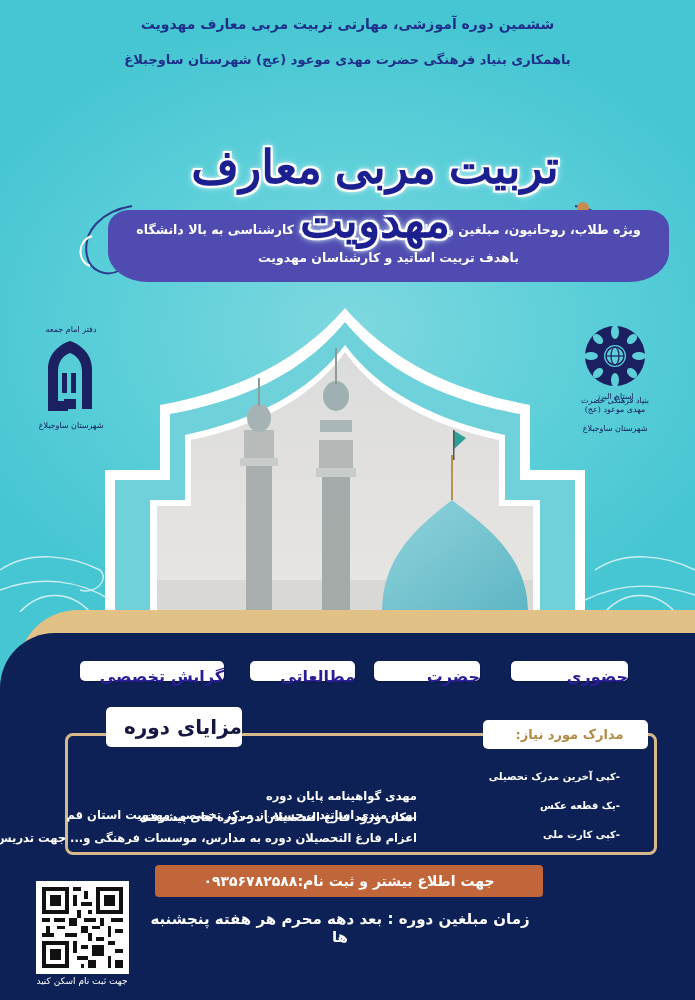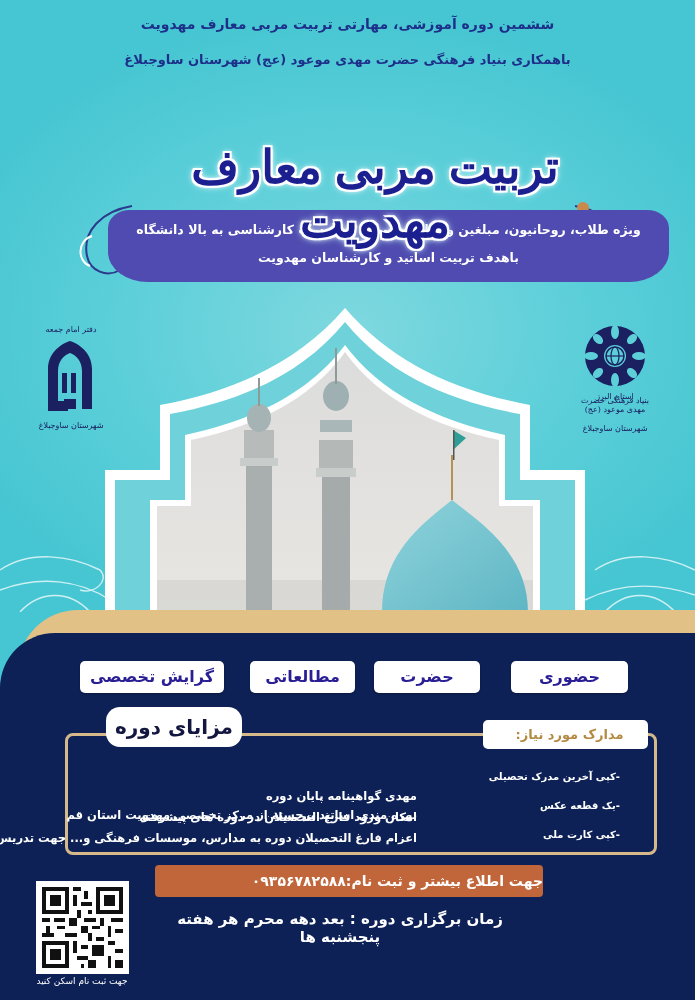--- a/index.html
+++ b/index.html
@@ -56,52 +56,52 @@
     position: absolute; left: 18px; top: 610px; width: 700px; height: 60px;
     background: #e2c187; border-radius: 60px 0 0 0;
   }
   .bottom {
     position: absolute; left: 0; top: 633px; width: 695px; height: 367px;
     background: #0d2156; border-radius: 55px 0 0 0;
   }
 
   
   .pill {
-    position: absolute; top: 661px; height: 32px; background: #fff; border-radius: 5px;
-    color: #2a1e94; font-weight: bold; font-size: 16px; text-align: center; line-height: 32px;
+    position: absolute; top: 661px; height: 20px; background: #fff; border-radius: 5px;
+    color: #2a1e94; font-weight: bold; font-size: 16px; line-height: 32px;
     box-shadow: 0 1px 2px rgba(0,0,0,.3);
   }
 
   
   .features-frame {
     position: absolute; left: 65px; top: 733px; width: 592px; height: 122px;
     border: 3px solid #d6b98a; border-radius: 8px;
   }
   .features-title {
     position: absolute; left: 106px; top: 707px; width: 136px; height: 40px;
-    background: #fff; border-radius: 14px; color: #13163f; font-weight: bold; font-size: 20px;
-    text-align: center; line-height: 40px;
+    background: #fff; border-radius: 5px; color: #13163f; font-weight: bold; font-size: 20px;
+    line-height: 40px;
   }
   .docs-title {
     position: absolute; left: 483px; top: 720px; width: 165px; height: 29px;
     background: #fff; border-radius: 5px; color: #b38b44; font-weight: bold; font-size: 13px;
     text-align: center; line-height: 29px; padding-left: 8px;
   }
   .feature-item {
     position: absolute; right: 278px; color: #fff; font-weight: bold; font-size: 11.5px; white-space: nowrap;
   }
   .doc-item {
     position: absolute; right: 75px; color: #fff; font-weight: bold; font-size: 10px; white-space: nowrap;
   }
 
   
   .contact-bar {
     position: absolute; left: 155px; top: 865px; width: 388px; height: 32px;
     background: #c0663a; border-radius: 4px; color: #fff; font-weight: bold; font-size: 14px;
-    line-height: 32px;
+    text-align: center; line-height: 32px;
   }
   .schedule {
     position: absolute; left: 150px; top: 910px; width: 380px; text-align: center;
     color: #fff; font-weight: bold; font-size: 15px;
   }
 
   
   .qr { position: absolute; left: 36px; top: 881px; width: 93px; height: 93px; background: #fff; padding: 6px; }
   .qr-caption { position: absolute; left: 26px; top: 976px; width: 112px; text-align: center; color: #fff; font-size: 9px; }
 </style>
@@ -234,21 +234,21 @@
   <div class="feature-item" style="top:808px;">بهره مندی اساتید برجسته از مرکز تخصصی مهدویت استان قم</div>
   <div class="feature-item" style="top:789px;">مهدی گواهینامه پایان دوره</div>
   <div class="feature-item" style="top:810px;">امکان ورود فارغ التحصیلان در دوره های پیشرفته</div>
   <div class="feature-item" style="top:831px;">اعزام فارغ التحصیلان دوره به مدارس، موسسات فرهنگی و... جهت تدریس و تبلیغ</div>
 
   <div class="doc-item" style="top:771px;">-کپی آخرین مدرک تحصیلی</div>
   <div class="doc-item" style="top:800px;">-یک قطعه عکس</div>
   <div class="doc-item" style="top:829px;">-کپی کارت ملی</div>
 
   <div class="contact-bar">جهت اطلاع بیشتر و ثبت نام:۰۹۳۵۶۷۸۲۵۸۸</div>
-  <div class="schedule">زمان برگزاری دوره : بعد دهه محرم هر هفته پنجشنبه ها</div>
+  <div class="schedule">زمان مبلغین دوره : بعد دهه محرم هر هفته پنجشنبه ها</div>
 
   <div class="qr">
     <svg width="81" height="81" viewBox="0 0 21 21" shape-rendering="crispEdges">
       <rect width="21" height="21" fill="#fff"></rect>
       <g fill="#111">
         <path d="M0 0h7v7h-7zM1 1v5h5v-5zM2 2h3v3h-3z" fill-rule="evenodd"></path>
         <path d="M14 0h7v7h-7zM15 1v5h5v-5zM16 2h3v3h-3z" fill-rule="evenodd"></path>
         <path d="M0 14h7v7h-7zM1 15v5h5v-5zM2 16h3v3h-3z" fill-rule="evenodd"></path>
         <rect x="8" y="0" width="2" height="1"></rect>
           <rect x="11" y="1" width="1" height="2"></rect>

